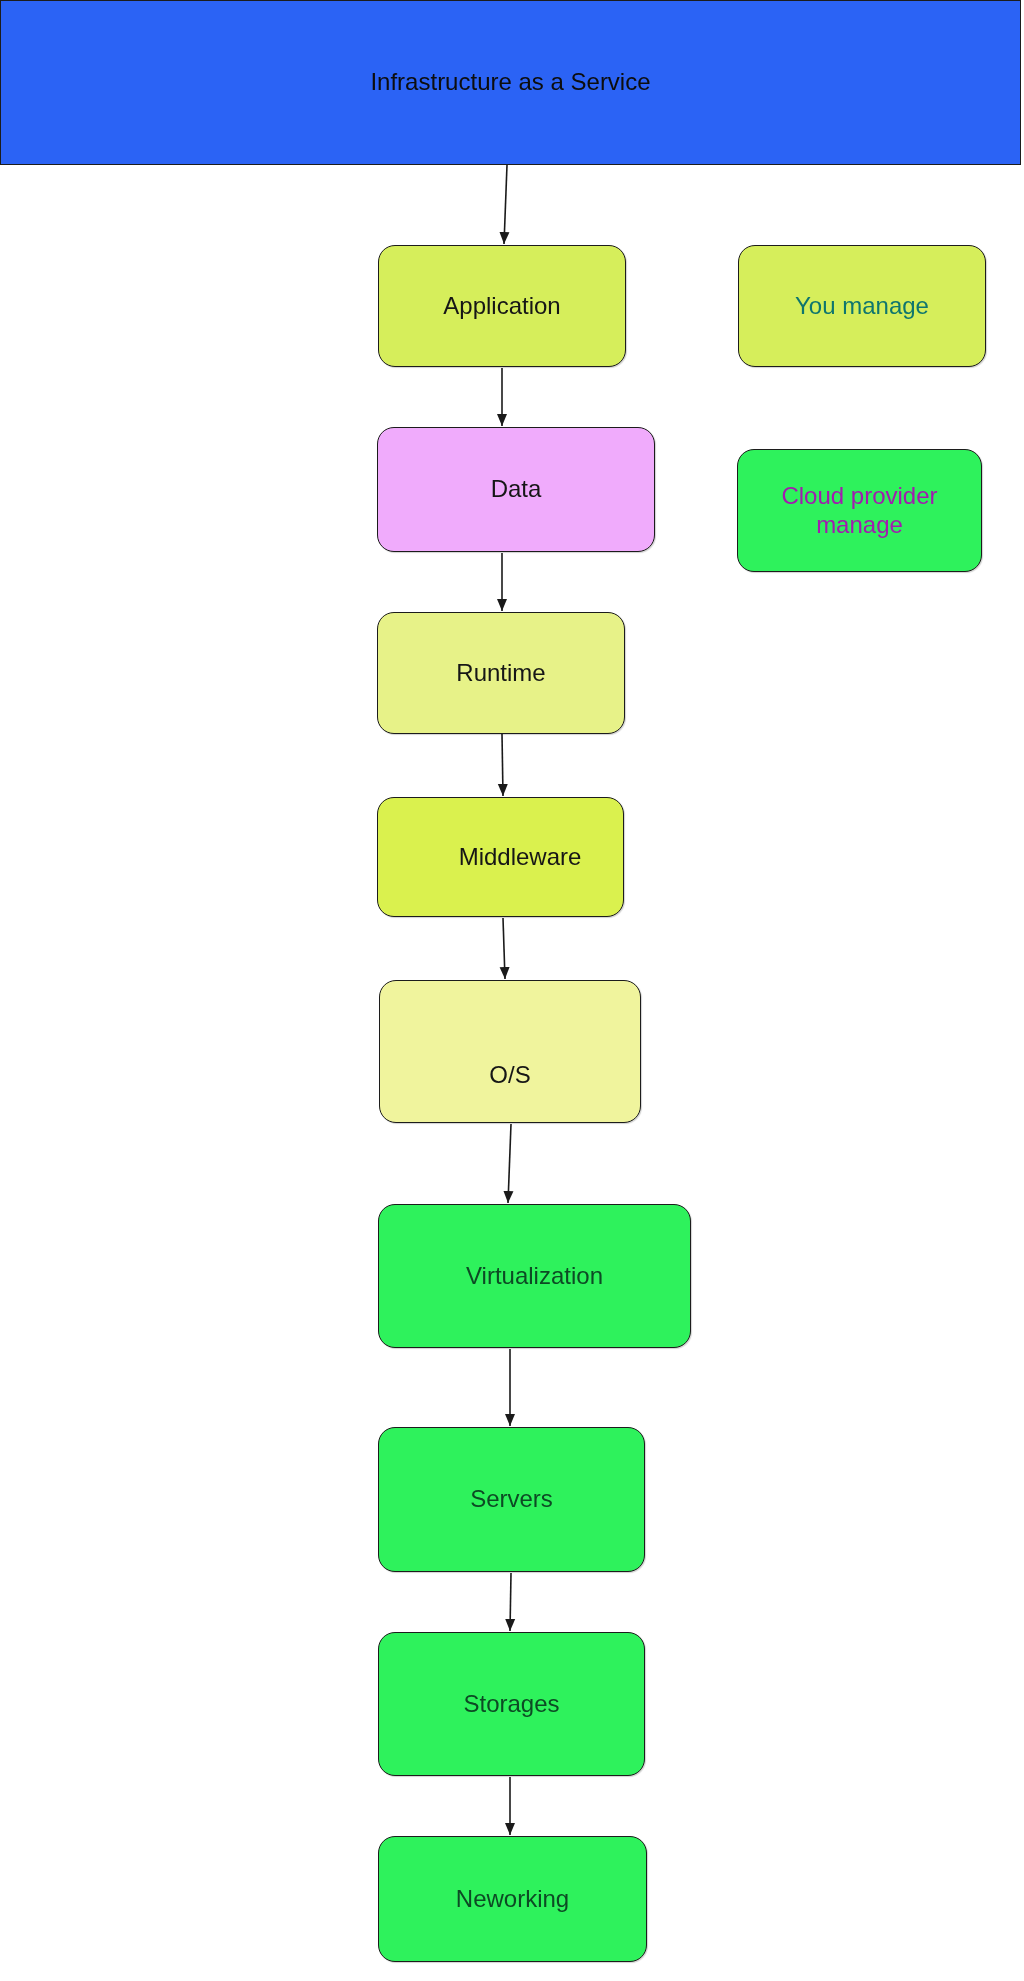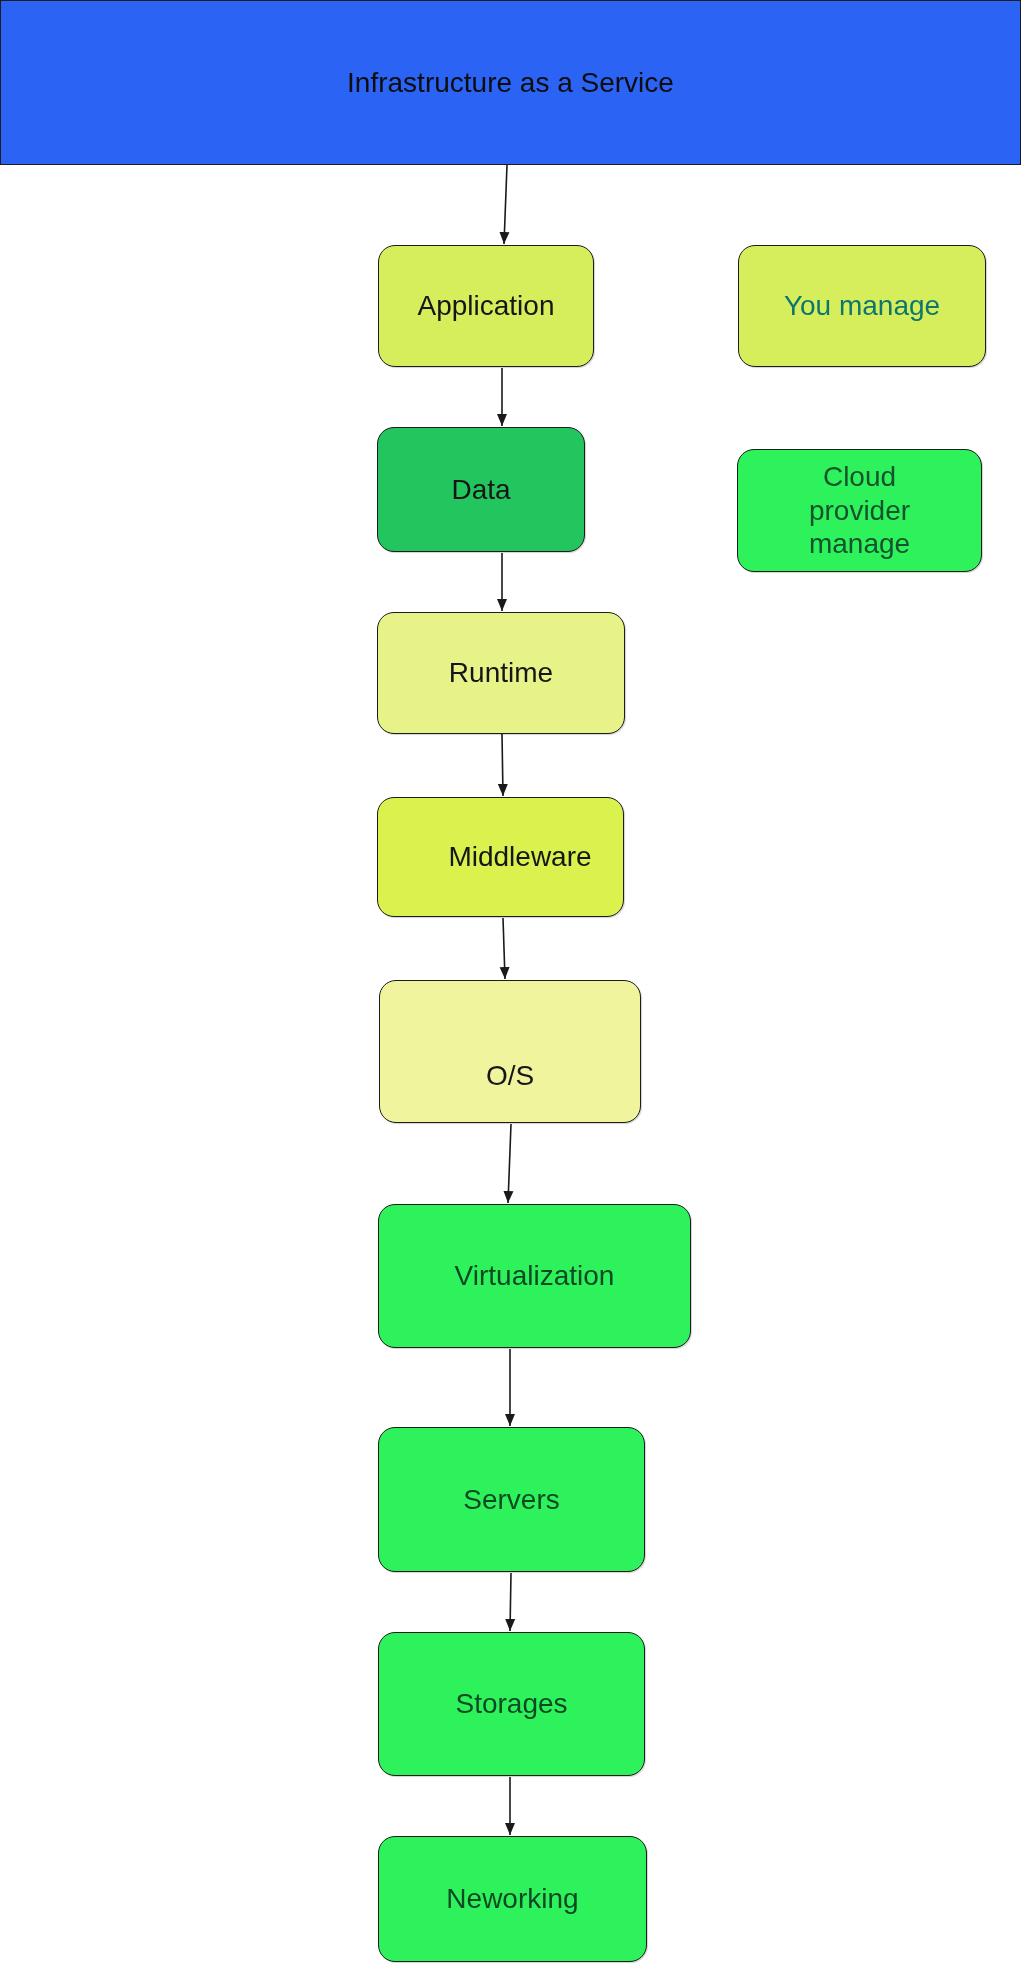--- a/index.html
+++ b/index.html
@@ -34,21 +34,21 @@
     align-items: center;
     justify-content: center;
     text-align: center;
     box-shadow: 1px 1px 1px rgba(0,0,0,0.18);
   }
   .node--header {
     border-radius: 0;
     box-shadow: none;
   }
   .node-label {
-    font-size: 28px;
+    font-size: 24px;
     line-height: 1.2;
     color: #161616;
   }
   .node-label--narrow {
     max-width: 170px;
   }
 </style>
 </head>
 <body>
 
@@ -68,25 +68,25 @@
     <line x1="511" y1="1124" x2="508" y2="1203" marker-end="url(#arrowhead)"></line>
     <line x1="510" y1="1349" x2="510" y2="1426" marker-end="url(#arrowhead)"></line>
     <line x1="511" y1="1573" x2="510" y2="1631" marker-end="url(#arrowhead)"></line>
     <line x1="510" y1="1777" x2="510" y2="1835" marker-end="url(#arrowhead)"></line>
   </svg>
 
   <div class="node node--header" style="left: 0px; top: 0px; width: 1021px; height: 165px; background-color: rgb(43, 99, 245);">
     <span class="node-label" style="color: rgb(13, 13, 13);">Infrastructure as a Service</span>
   </div>
 
-  <div class="node" style="left: 378px; top: 245px; width: 216px; height: 122px; background-color: rgb(214, 238, 91);">
+  <div class="node" style="left: 378px; top: 245px; width: 248px; height: 122px; background-color: rgb(214, 238, 91);">
     <span class="node-label" style="color: rgb(22, 22, 22);">Application</span>
   </div>
 
-  <div class="node" style="left: 377px; top: 427px; width: 208px; height: 125px; background-color: #22c55e;">
+  <div class="node" style="left: 377px; top: 427px; width: 278px; height: 125px; background-color: #f0abfc;">
     <span class="node-label" style="color: rgb(22, 22, 22);">Data</span>
   </div>
 
   <div class="node" style="left: 377px; top: 612px; width: 248px; height: 122px; background-color: rgb(231, 242, 136);">
     <span class="node-label" style="color: rgb(22, 22, 22);">Runtime</span>
   </div>
 
   <div class="node" style="left: 377px; top: 797px; width: 247px; height: 120px; background-color: rgb(218, 241, 78); padding-left: 39px;">
     <span class="node-label" style="color: rgb(22, 22, 22);">Middleware</span>
   </div>
@@ -109,16 +109,16 @@
 
   <div class="node" style="left: 378px; top: 1836px; width: 269px; height: 126px; background-color: rgb(46, 242, 92);">
     <span class="node-label" style="color: rgb(13, 74, 36);">Neworking</span>
   </div>
 
   <div class="node" style="left: 738px; top: 245px; width: 248px; height: 122px; background-color: rgb(214, 238, 91);">
     <span class="node-label" style="color: #0f766e;">You manage</span>
   </div>
 
   <div class="node" style="left: 737px; top: 449px; width: 245px; height: 123px; background-color: rgb(46, 242, 92);">
-    <span class="node-label node-label--narrow" style="color: #14532d;">Cloud provider manage</span>
+    <span class="node-label node-label--narrow" style="color: #a21caf;">Cloud provider manage</span>
   </div>
 
 </div>
 
 </body></html>

